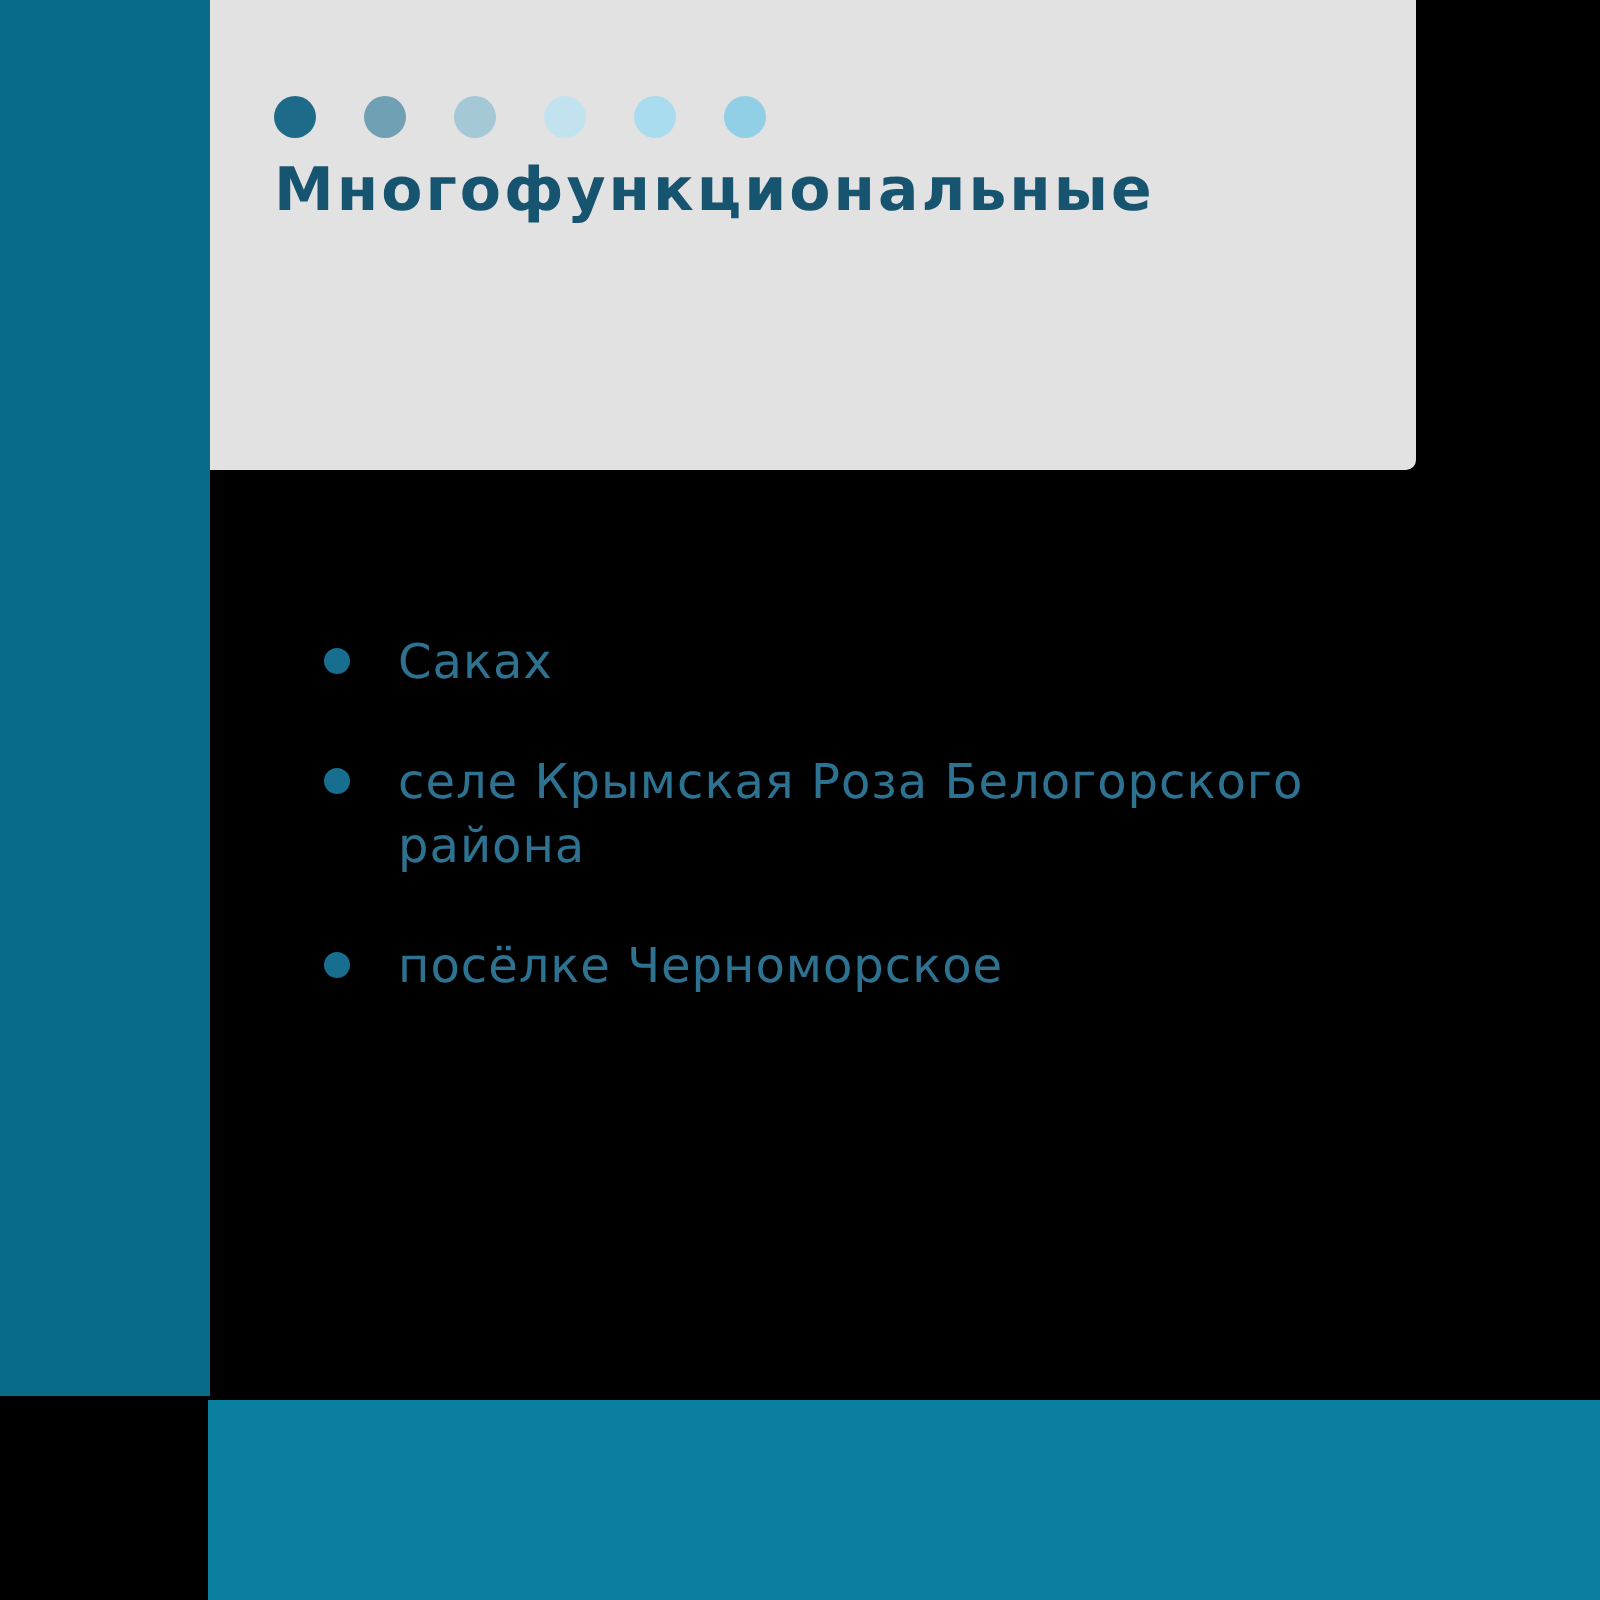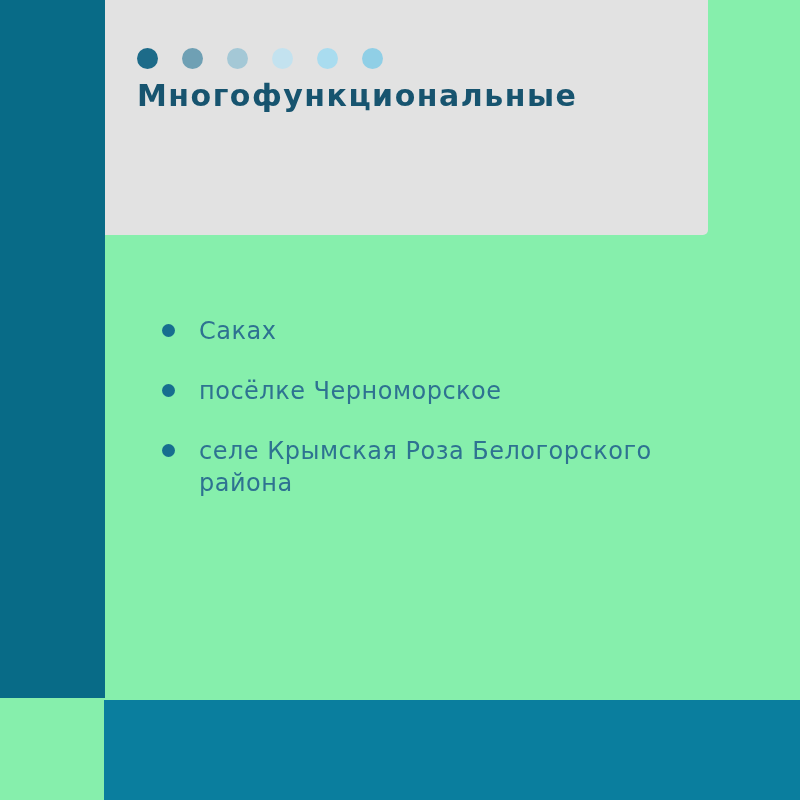--- a/index.html
+++ b/index.html
@@ -5,21 +5,21 @@
   html, body {
     margin: 0;
     padding: 0;
     background: #ffffff;
     font-family: "DejaVu Sans", "Liberation Sans", sans-serif;
   }
   .canvas {
     position: relative;
     width: 800px;
     height: 800px;
-    background: #86efac;
+    background: #000000;
     overflow: hidden;
   }
   .left-bar {
     position: absolute;
     left: 0;
     top: 0;
     width: 105px;
     height: 698px;
     background: var(--left-bar-color, #086b87);
   }
@@ -113,22 +113,22 @@
       </div>
   </div>
 
   <ul class="locations-list">
       <li>
         <span class="bullet"></span>
         <span class="li-text">Саках</span>
       </li>
       <li>
         <span class="bullet"></span>
-        <span class="li-text">посёлке Черноморское</span>
+        <span class="li-text">селе Крымская Роза Белогорского района</span>
       </li>
       <li>
         <span class="bullet"></span>
-        <span class="li-text">селе Крымская Роза Белогорского района</span>
+        <span class="li-text">посёлке Черноморское</span>
       </li>
     </ul>
 
   <div class="bottom-bar"></div>
 </div>
 
 </body></html>

